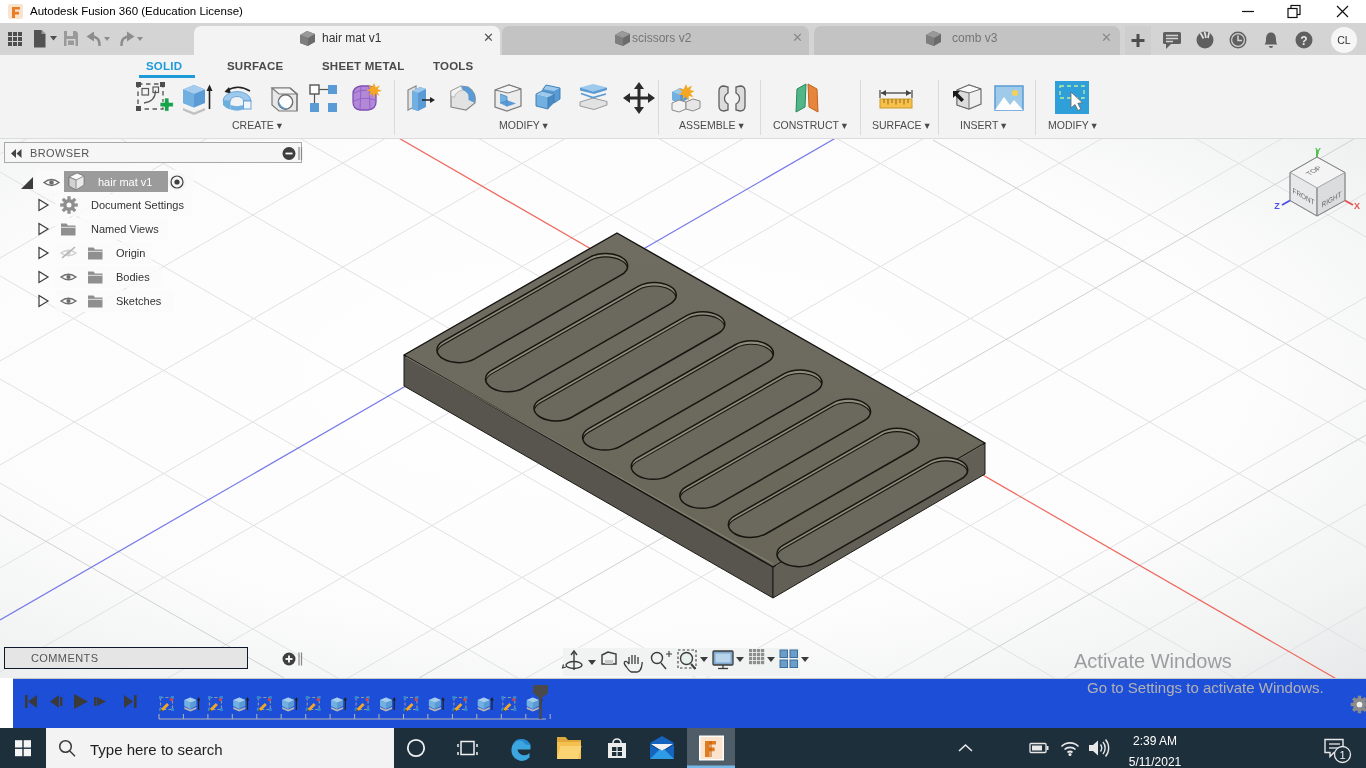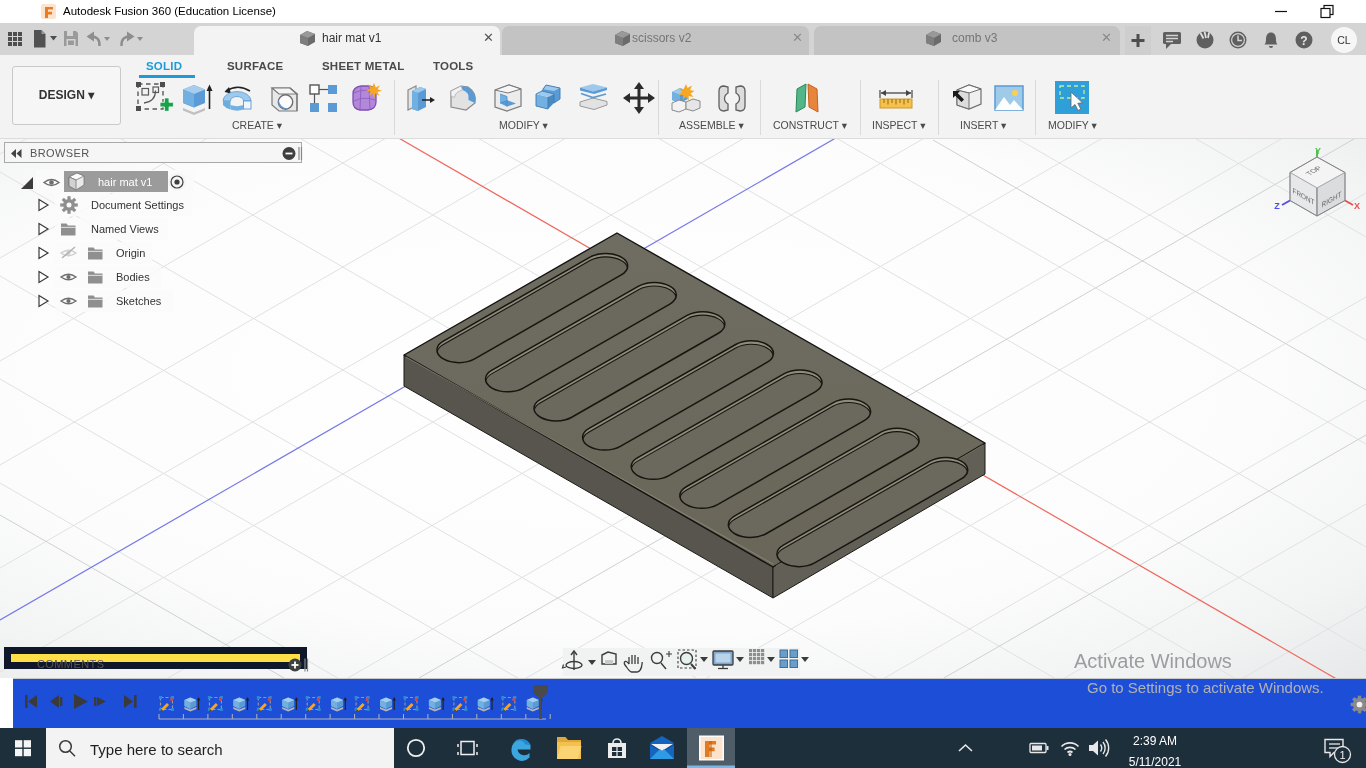--- a/index.html
+++ b/index.html
@@ -1,38 +1,38 @@
 <!DOCTYPE html>
 <html><head>
 <meta charset="utf-8">
 <style>
 * { margin:0; padding:0; box-sizing:border-box; }
 html,body { width:1366px; height:768px; overflow:hidden; font-family:"Liberation Sans",sans-serif; }
 #app { position:relative; width:1366px; height:768px; background:#fff; }
 
-#titlebar { position:absolute; left:0; top:0; width:1136px; height:23px; background:#fff;margin-left:33px; }
+#titlebar { position:absolute; left:0; top:0; width:1136px; height:23px; background:#fff; }
 #titlebar .ttext { position:absolute; left:30px; top:4.5px; font-size:11.5px; color:#000; }
 
 #toolbar { position:absolute; left:0; top:23px; width:1366px; height:32px; background:#d4d4d4; }
 .tab { position:absolute; top:3px; height:29px; border-radius:7px 7px 0 0; }
 .tab.active { background:#f3f3f3; }
 .tab.inactive { background:#c3c3c3; }
 .tabtxt { position:absolute; top:8px; font-size:12px; white-space:nowrap; }
 .tabx { position:absolute; top:7px; font-size:13px; color:#555; }
 
 #ribbon { position:absolute; left:0; top:55px; width:1366px; height:84px; background:#f3f3f3; border-bottom:1px solid #dcdcdc; }
 #designbtn { position:absolute; left:12px; top:11px; width:109px; height:59px; background:#f6f6f6; border:1px solid #c9c9c9; border-radius:3px; text-align:center; line-height:57px; font-size:12px; font-weight:bold; color:#333; }
 .rtab { position:absolute; top:5px; font-size:11.5px; font-weight:bold; color:#4a4a4a; letter-spacing:.2px; }
 .grouplabel { position:absolute; top:64px; font-size:10.5px; color:#4a4a4a; white-space:nowrap;text-align:center; }
 .gsep { position:absolute; top:25px; width:1px; height:55px; background:#dadada; }
 
 #viewport { position:absolute; left:0; top:139px; width:1366px; height:539px; overflow:hidden; }
 
 #browserbar { position:absolute; left:4px; top:3px; width:298px; height:21px; background:#f6f6f6; border:1px solid #a9a9a9; }
-#commentsbar { position:absolute; left:4px; top:508px; width:303px; height:22px; background:#fde047; border:7px solid #0f172a; }
+#commentsbar { position:absolute; left:4px; top:508px; width:244px; height:22px; background:#e5e5e5; border:1px solid #0f172a; }
 .panetitle { position:absolute; left:25px; top:4px; font-size:11px; color:#555; letter-spacing:.4px; }
 
 #actw { position:absolute; left:1074px; top:511px; font-size:20px; color:#9d9da0; }
 #actw2 { position:absolute; left:1074px; top:0px; font-size:15px; color:#b2b2b4; }
 
 #timeline { position:absolute; left:13px; top:678px; width:1366px; height:50px; background:#1d4ed8; border-top:1px solid #c9c9c9; }
 
 #taskbar { position:absolute; left:0; top:728px; width:1366px; height:40px; background:#1e2f3c; }
 #searchbox { position:absolute; left:46px; top:2px; width:303px; height:40px; }
 #searchbox span { position:absolute; left:44px; top:11px; font-size:15px; color:#1f1f1f; }
@@ -141,37 +141,36 @@
     </svg>
     <div class="tabtxt" style="left:322px; color:#333;">hair mat v1</div>
     <div class="tabx" style="left:483px;">✕</div>
     <div class="tabtxt" style="left:632px; color:#757575;">scissors v2</div>
     <div class="tabx" style="left:792px; color:#8a8a8a;">✕</div>
     <div class="tabtxt" style="left:944px; color:#757575;margin-left:8px;">comb v3</div>
     <div class="tabx" style="left:1101px; color:#8a8a8a;">✕</div>
   </div>
 
   <div id="ribbon">
-    <div id="designbtn">DESIGN ▾</div>
     <div class="rtab" style="left:146px; color:#1d9bd8;">SOLID</div>
     <div class="rtab" style="left:227px;">SURFACE</div>
     <div class="rtab" style="left:322px;">SHEET METAL</div>
     <div class="rtab" style="left:433px;">TOOLS</div>
     <div style="position:absolute; left:139px; top:20px; width:56px; height:3px; background:#1d9bd8;"></div>
     <div class="gsep" style="left:394px;"></div>
     <div class="gsep" style="left:658px;"></div>
     <div class="gsep" style="left:760px;"></div>
     <div class="gsep" style="left:860px;"></div>
     <div class="gsep" style="left:938px;"></div>
     <div class="gsep" style="left:1035px;"></div>
     <div class="grouplabel" style="left:232px;">CREATE ▾</div>
     <div class="grouplabel" style="left:499px;">MODIFY ▾</div>
     <div class="grouplabel" style="left:679px;">ASSEMBLE ▾</div>
     <div class="grouplabel" style="left:773px;">CONSTRUCT ▾</div>
-    <div class="grouplabel" style="left:872px;">INSPECT ▾</div>
+    <div class="grouplabel" style="left:872px;">SURFACE ▾</div>
     <div class="grouplabel" style="left:960px;">INSERT ▾</div>
     <div class="grouplabel" style="left:1048px;">MODIFY ▾</div>
     <svg id="ribicons" width="1366" height="60" style="position:absolute;left:0;top:24px">
 <g transform="translate(136,3)">
   <rect x="2" y="2" width="25" height="25" fill="none" stroke="#5a5a5a" stroke-width="1.4" stroke-dasharray="4.5,3.5"></rect>
   <g fill="#4e4e4e">
             <rect x="0" y="0" width="5" height="5"></rect>
             <rect x="24" y="0" width="5" height="5"></rect>
             <rect x="0" y="24" width="5" height="5"></rect>
           </g>

